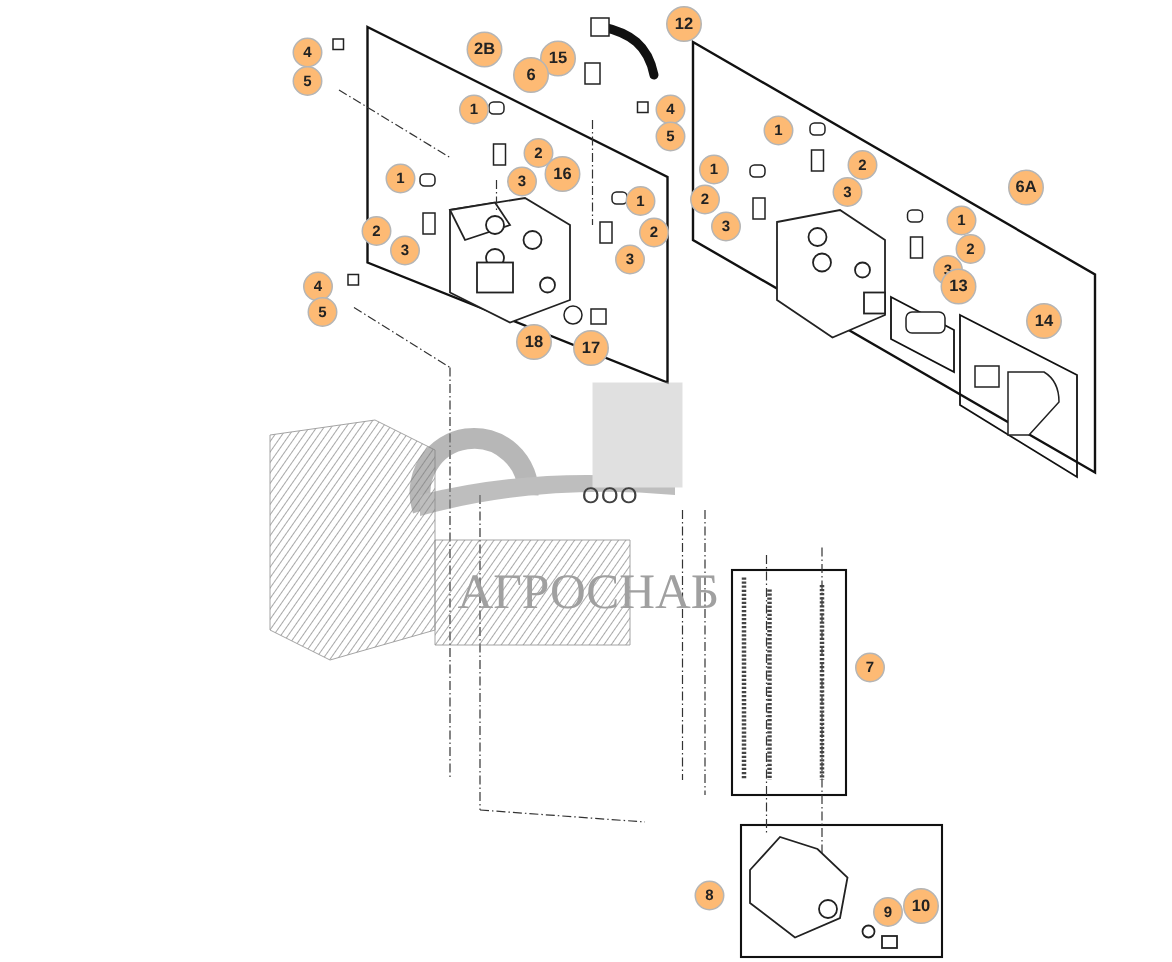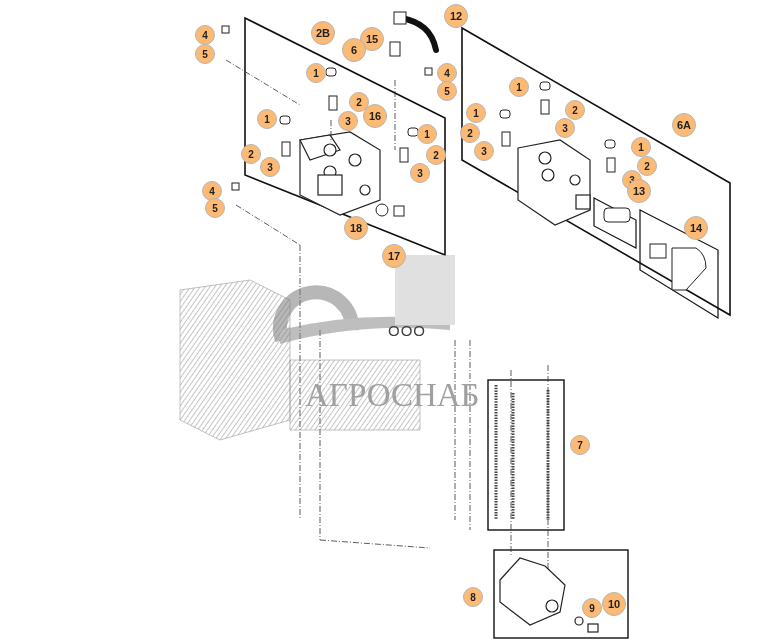--- a/index.html
+++ b/index.html
@@ -140,31 +140,31 @@
       <div class="callout" style="left: 348px; top: 121px;">3</div>
       <div class="callout" style="left: 267px; top: 119px;">1</div>
       <div class="callout" style="left: 251px; top: 154px;">2</div>
       <div class="callout" style="left: 270px; top: 167px;">3</div>
       <div class="callout" style="left: 427px; top: 134px;">1</div>
       <div class="callout" style="left: 436px; top: 155px;">2</div>
       <div class="callout" style="left: 420px; top: 173px;">3</div>
       <div class="callout" style="left: 212px; top: 191px;">4</div>
       <div class="callout" style="left: 215px; top: 208px;">5</div>
       <div class="callout big" style="left: 356px; top: 228px;">18</div>
-      <div class="callout big" style="left: 394px; top: 256px;">17</div>
+      <div class="callout big" style="left: 394px; top: 232px;">17</div>
       <div class="callout" style="left: 519px; top: 87px;">1</div>
       <div class="callout" style="left: 575px; top: 110px;">2</div>
       <div class="callout" style="left: 565px; top: 128px;">3</div>
       <div class="callout" style="left: 476px; top: 113px;">1</div>
       <div class="callout" style="left: 470px; top: 133px;">2</div>
       <div class="callout" style="left: 484px; top: 151px;">3</div>
       <div class="callout big" style="left: 684px; top: 125px;">6A</div>
       <div class="callout" style="left: 641px; top: 147px;">1</div>
       <div class="callout" style="left: 647px; top: 166px;">2</div>
       <div class="callout" style="left: 632px; top: 180px;">3</div>
       <div class="callout big" style="left: 639px; top: 191px;">13</div>
-      <div class="callout big" style="left: 696px; top: 228px;">14</div>
+      <div class="callout big" style="left: 696px; top: 214px;">14</div>
       <div class="callout" style="left: 580px; top: 445px;">7</div>
       <div class="callout" style="left: 473px; top: 597px;">8</div>
       <div class="callout" style="left: 592px; top: 608px;">9</div>
       <div class="callout big" style="left: 614px; top: 604px;">10</div>
     </div>
 </div>
 
 </body></html>

